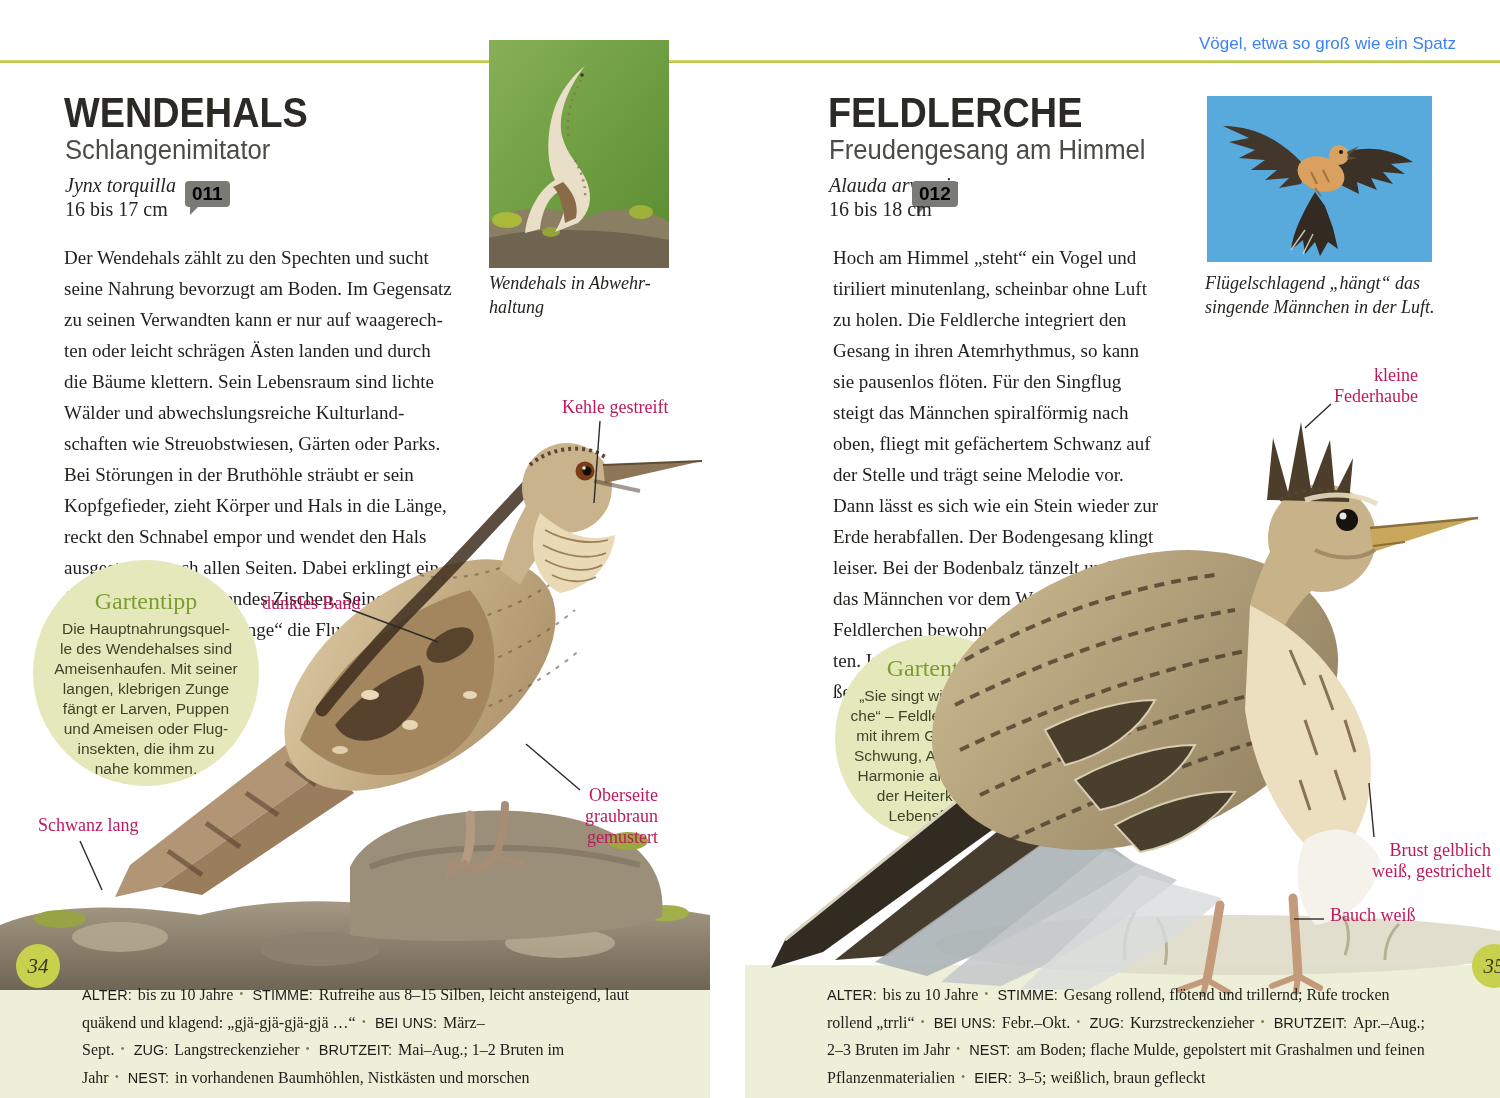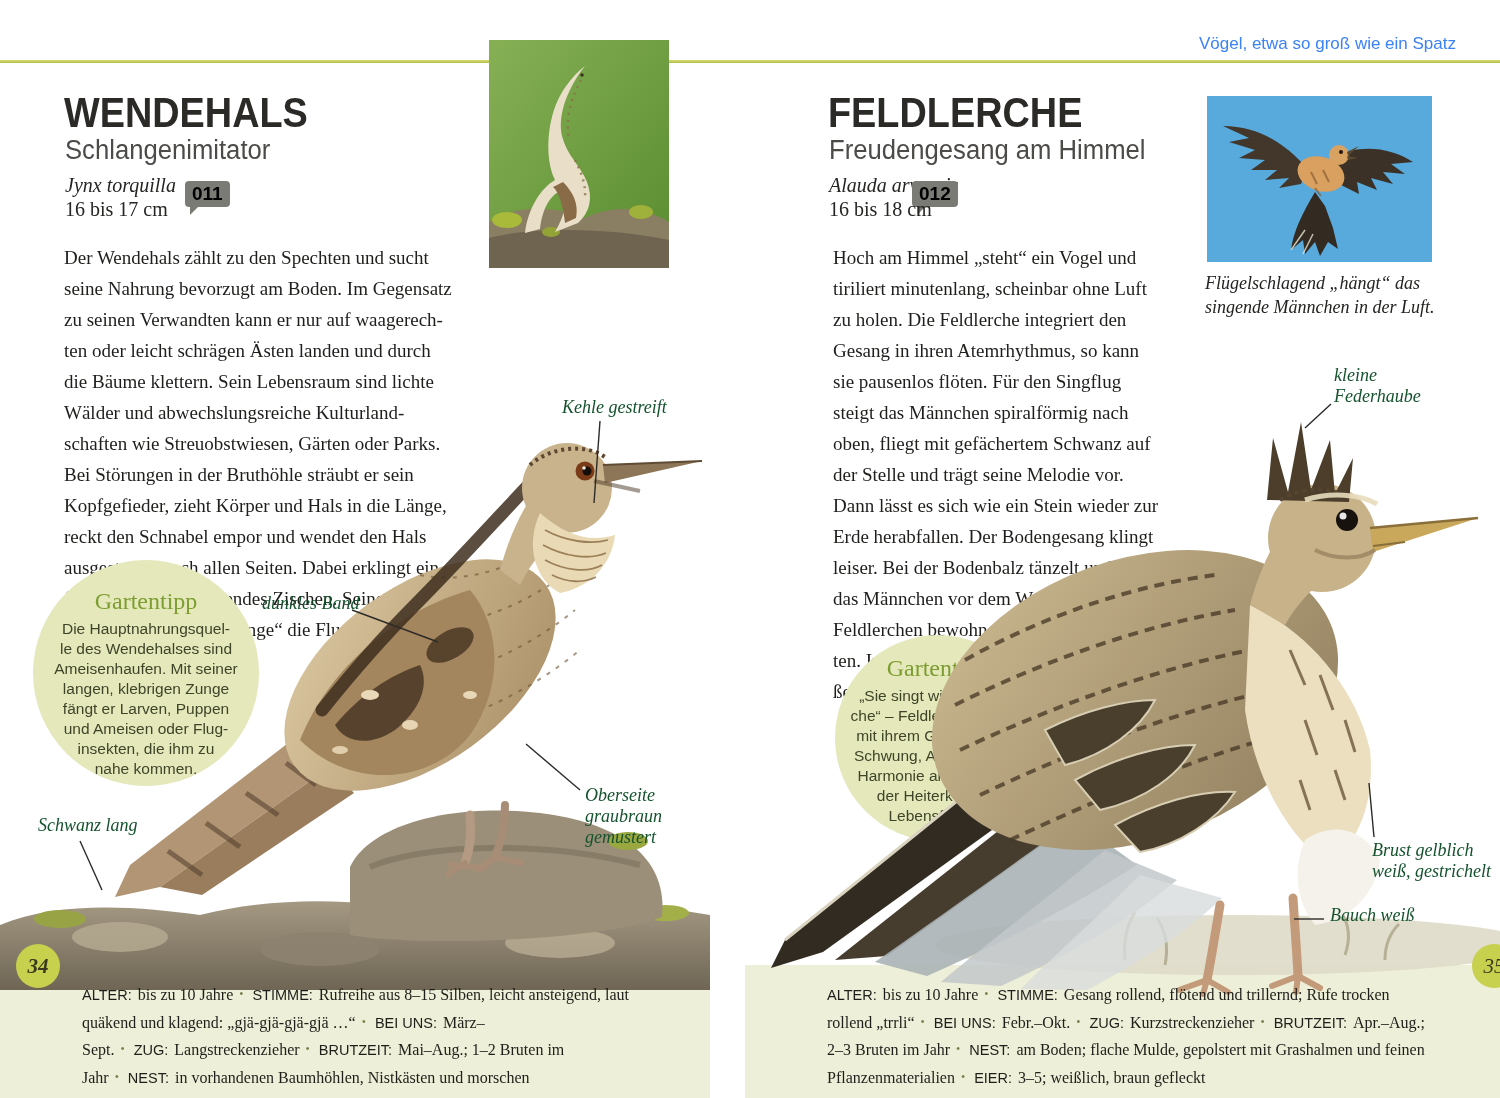--- a/index.html
+++ b/index.html
@@ -33,36 +33,36 @@
   .caption{position:absolute;font-style:italic;font-size:18px;line-height:24px;color:#23231f;white-space:pre-line;}
   #caption-left{left:489px;top:271px;width:200px;}
   #caption-right{left:1205px;top:271px;width:250px;}
   .tip{position:absolute;border-radius:50%;background:#e4e8bb;text-align:center;
         font-family:"Liberation Sans",sans-serif;z-index:2;}
   #tip-left{left:33px;top:560px;width:226px;height:226px;}
   #tip-right{left:835px;top:635px;width:206px;height:206px;}
   .tip-title{color:#7c9d30;font-size:24px;line-height:26px;font-family:Liberation Serif, serif;}
   #tip-left .tip-title{margin-top:28px;} #tip-right .tip-title{margin-top:20px;}
   .tip-text{font-size:15.5px;line-height:20px;color:#3e4428;white-space:pre-line;margin-top:5px;}
-  .annot{position:absolute;font-style:italic;font-size:18px;line-height:21px;color:#14532d;
-        white-space:pre-line;z-index:3;}
+  .annot{position:absolute;font-size:18px;line-height:21px;color:#be185d;
+        white-space:pre-line;z-index:3;text-align:right;}
   #annot-kehle{left:562px;top:397px;} #annot-band{left:262px;top:593px;}
   #annot-oberseite{left:585px;top:785px;} #annot-schwanz{left:38px;top:815px;}
   #annot-haube{left:1334px;top:365px;} #annot-brust{left:1372px;top:840px;}
   #annot-bauch{left:1330px;top:905px;}
   .footer{position:absolute;top:965px;height:133px;background:#edefd8;z-index:1;}
   #footer-left{left:0;width:710px;} #footer-right{left:745px;width:755px;}
   .facts{position:absolute;z-index:3;font-size:16px;line-height:26.5px;color:#1f1e1a;margin:0;}
   #facts-left{left:82px;top:981px;width:576px;}
   #facts-right{left:827px;top:981px;width:606px;}
   .fact .fl{font-family:"Liberation Sans",sans-serif;font-weight:normal;font-size:14.5px;margin-right:6px;}
   .fact + .fact::before{content:"•";color:#7c7e49;margin:0 9px 0 6px;font-size:12px;vertical-align:2px;}
   .page-num{position:absolute;z-index:4;width:44px;height:44px;border-radius:50%;background:#c7d14d;
         font-style:italic;font-size:21px;color:#39391f;display:flex;align-items:center;justify-content:center;}
-  #pn-left{left:16px;top:944px;font-weight:bold;} #pn-right{left:1472px;top:944px;}
+  #pn-left{left:16px;top:944px;} #pn-right{left:1472px;top:944px;}
   .bird-svg{position:absolute;z-index:2;}
   #bird-left{left:0;top:395px;} #bird-right{left:745px;top:400px;}
   #leaders{position:absolute;left:0;top:0;z-index:5;pointer-events:none;}
 </style>
 </head>
 <body>
 
 <div class="sheet">
 
   <div class="rule"></div>
@@ -104,20 +104,22 @@
     </g>
     <g>
       <path d="M96,26 C80,46 68,74 73,96 C78,116 92,126 98,142 C104,158 101,172 89,183 L66,192
                C76,175 79,160 73,150 C59,156 53,172 51,189 L36,193 C39,168 52,148 66,140
                C55,118 58,78 72,54 C79,42 88,32 96,26 Z" fill="#e9dfc9"></path>
       <path d="M92,40 C82,58 76,80 80,98 M86,120 C92,132 97,144 96,158" stroke="#8a6f4a" stroke-width="2.5" stroke-dasharray="2 5" fill="none" opacity=".8"></path>
       <path d="M74,142 C84,152 90,164 87,178 L76,183 C74,166 70,152 64,147 Z" fill="#8a6b48"></path>
       <circle cx="93" cy="35" r="1.8" fill="#403020"></circle>
     </g>
   </svg>
+  <div class="caption" id="caption-left">Wendehals in Abwehr-
+haltung</div>
 
   <div class="tip" id="tip-left">
     <div class="tip-title">Gartentipp</div>
     <div class="tip-text">Die Hauptnahrungsquel-
 le des Wendehalses sind
 Ameisenhaufen. Mit seiner
 langen, klebrigen Zunge
 fängt er Larven, Puppen
 und Ameisen oder Flug-
 insekten, die ihm zu

